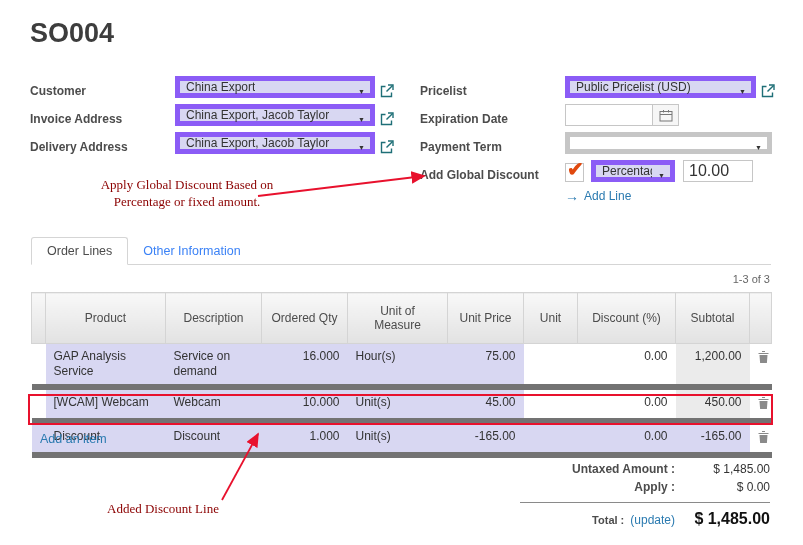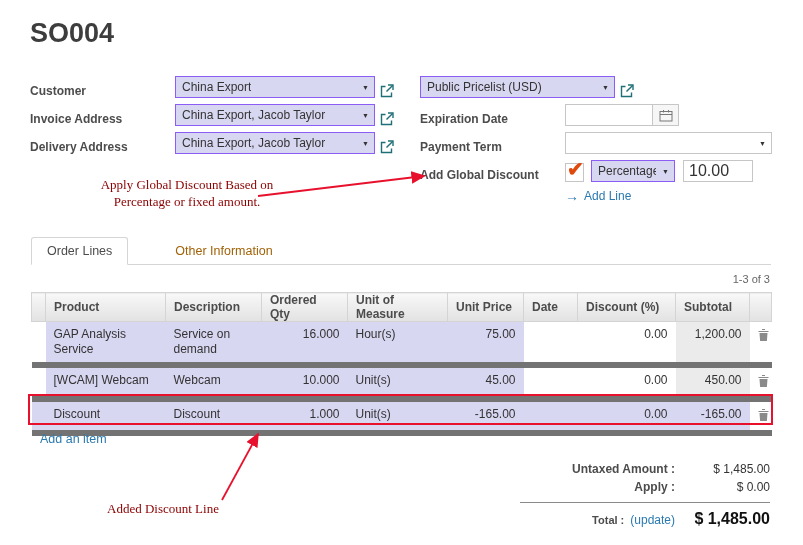--- a/index.html
+++ b/index.html
@@ -9,21 +9,21 @@
 
   h1.title { position: absolute; left: 30px; top: 18px; font-size: 27px; font-weight: bold; color: #3d3d3d; }
 
   
   .form { position: absolute; left: 30px; top: 76px; width: 745px; display: flex; }
   .fcol-left  { width: 390px; }
   .fcol-right { width: 355px; }
   .frow { display: flex; align-items: flex-end; height: 22px; margin-bottom: 6px; }
   .flabel { width: 145px; flex-shrink: 0; font-weight: bold; color: #4c4c4c; }
 
-  .sel { position: relative; height: 22px; border: 1px solid #8b5cf6; background: #d8d7f2;
+  .sel { position: relative; height: 22px; border: 5px solid #8b5cf6; background: #d8d7f2;
          display: flex; align-items: center; padding: 0 18px 0 6px; }
   .sel .sel-text { overflow: hidden; white-space: nowrap; }
   .sel .caret { position: absolute; right: 5px; top: 7px; font-size: 7px; color: #333; }
   .sel.white { background: #fff; border-color: #c6c6c6; }
   .w200 { width: 200px; } .w195 { width: 195px; } .w207 { width: 207px; } .w84 { width: 84px; }
 
   .ext { margin-left: 5px; display: inline-flex; align-items: center; cursor: pointer; }
 
   .tinput { height: 22px; border: 1px solid #c6c6c6; padding: 0 5px; font-family: inherit;
             font-size: 16px; color: #333; }
@@ -44,33 +44,33 @@
   .note { position: absolute; font-family: "Liberation Serif", serif; font-size: 13px; color: #8b0000;
           line-height: 1.3; z-index: 45; }
   .note1 { left: 82px; top: 177px; width: 210px; text-align: center; }
   .note2 { left: 107px; top: 501px; }
   .hl-rect { position: absolute; left: 28px; top: 394px; width: 745px; height: 31px;
              border: 2px solid #e8112d; z-index: 40; pointer-events: none; }
   .overlay { position: absolute; left: 0; top: 0; width: 803px; height: 545px; z-index: 44; pointer-events: none; }
 
   
   .tabbar { position: absolute; left: 31px; top: 237px; width: 740px; display: flex; align-items: center;
-            border-bottom: 1px solid #d5d5d5; height: 28px; gap: 32px; }
+            border-bottom: 1px solid #d5d5d5; height: 28px; }
   .tab { padding: 6px 15px; font-size: 12.5px; cursor: pointer; }
   .tab.active { border: 1px solid #d5d5d5; border-bottom: 1px solid #fff; margin-bottom: -1px;
                 background: #fff; border-radius: 3px 3px 0 0; color: #4c4c4c; }
-  .tab.inactive { color: #a16207; }
+  .tab.inactive { color: #3b82f6; }
 
   .pager { position: absolute; right: 33px; top: 273px; font-size: 11px; color: #666; }
 
   
   table.ol { position: absolute; left: 31px; top: 292px; width: 740px; border-collapse: collapse;
              table-layout: fixed; font-size: 12px; }
   table.ol th { background: linear-gradient(#f8f8f8, #e2e2e2); border: 1px solid #d4d4d4;
-                font-weight: bold; color: #4c4c4c; padding: 0 8px; text-align: left; }
+                font-weight: normal; color: #4c4c4c; padding: 11px 8px; text-align: center; }
   table.ol td { padding: 5px 8px; line-height: 15px; vertical-align: top; border-bottom: 6px solid #737373; }
   .num { text-align: right; }
   .lv { background: #d8d7f2; }
   .gy { background: #ebebeb; }
   .trash-cell { text-align: center; padding-top: 7px !important; cursor: pointer; }
 
   .add-item { position: absolute; left: 31px; top: 428px; padding: 4px 9px; font-size: 12.5px; }
 
   
   textarea.notes { position: absolute; left: 31px; top: 459px; width: 431px; height: 79px;
@@ -140,20 +140,21 @@
               <path d="M12.6 1.4L6.5 7.5" stroke="#1f6f77" stroke-width="1.4"></path>
             </svg>
         </span>
       </div>
 
     </div>
 
     <div class="fcol-right">
 
       <div class="frow">
+        <span class="flabel">Pricelist</span>
         <div class="sel w195">
           <span class="sel-text">Public Pricelist (USD)</span>
           <span class="caret">▼</span>
         </div>
         <span class="ext">
           <svg width="14" height="14" viewBox="0 0 14 14">
               <path d="M5.5 2.5H1.5v10h10V8.5" fill="none" stroke="#1f6f77" stroke-width="1.4"></path>
               <path d="M8 1h5v5" fill="none" stroke="#1f6f77" stroke-width="1.4"></path>
               <path d="M12.6 1.4L6.5 7.5" stroke="#1f6f77" stroke-width="1.4"></path>
             </svg>
@@ -227,21 +228,21 @@
         <col style="width:22px">
     </colgroup>
     <thead>
       <tr>
         <th></th>
         <th>Product</th>
         <th>Description</th>
         <th class="num">Ordered Qty</th>
         <th>Unit of Measure</th>
         <th class="num">Unit Price</th>
-        <th>Date</th>
+        <th>Unit</th>
         <th class="num">Discount (%)</th>
         <th class="num">Subtotal</th>
         <th></th>
       </tr>
     </thead>
     <tbody>
       <tr>
         <td></td>
         <td class="lv">GAP Analysis Service</td>
         <td class="lv">Service on demand</td>

